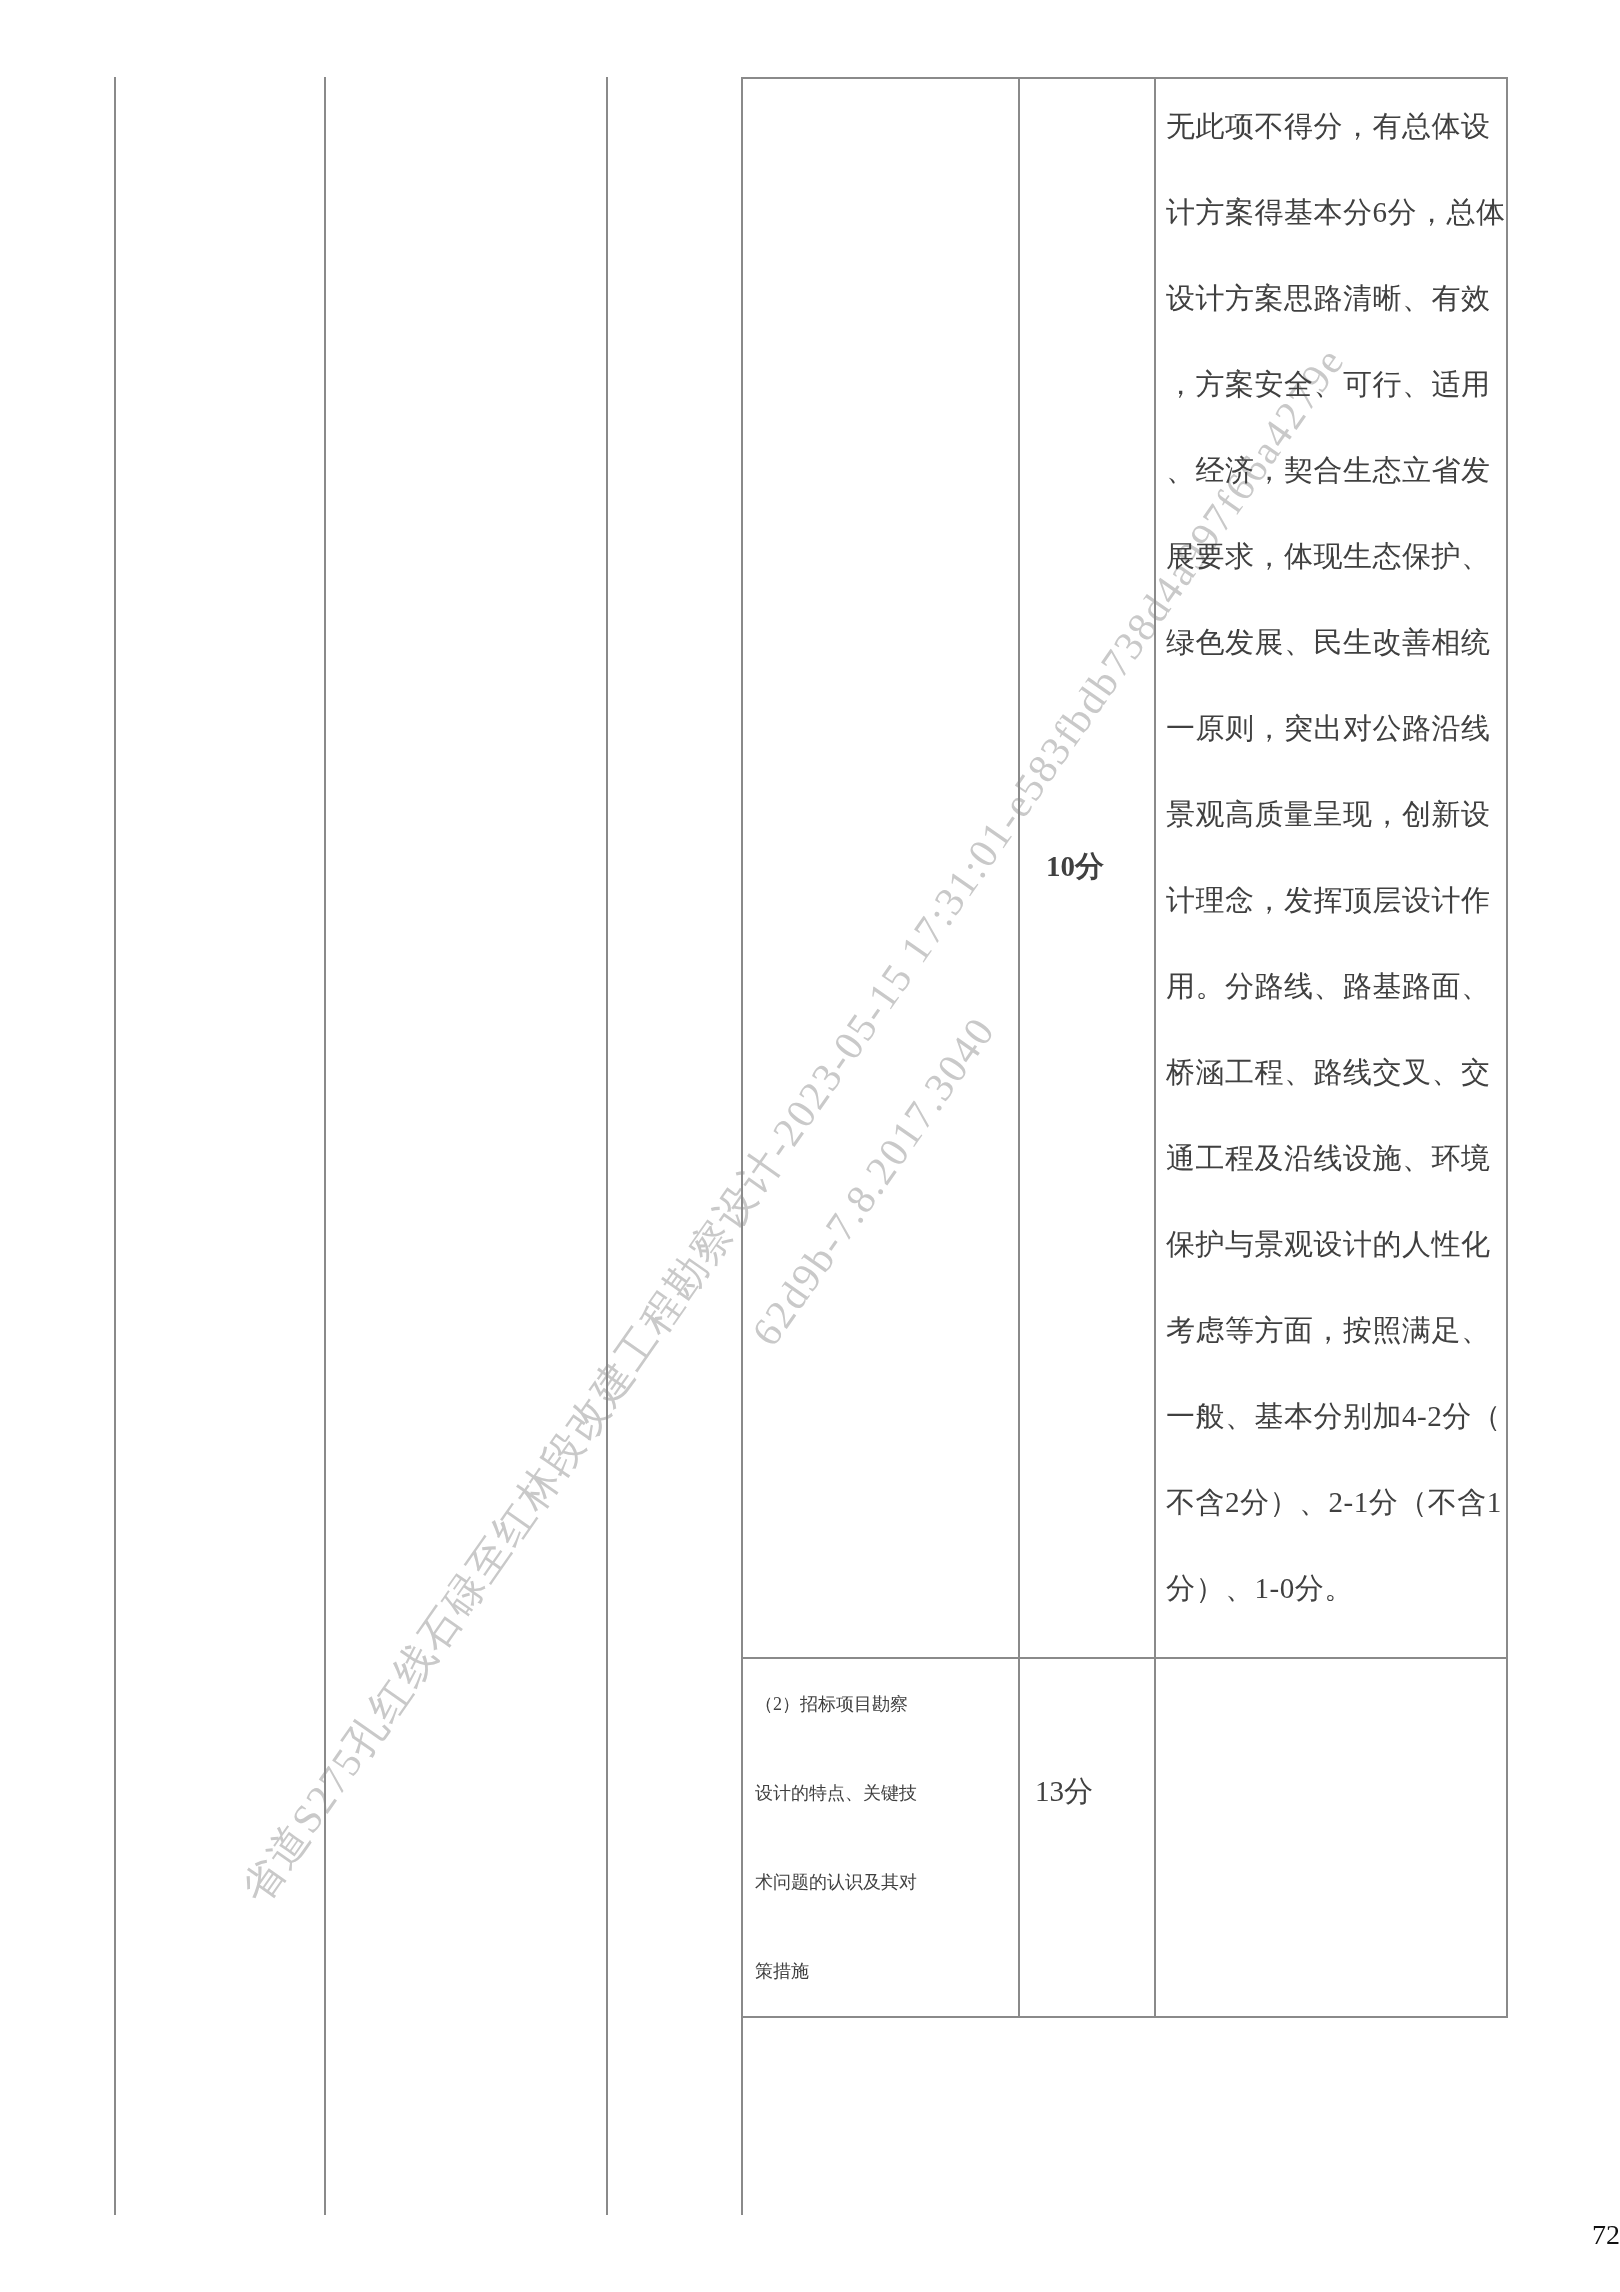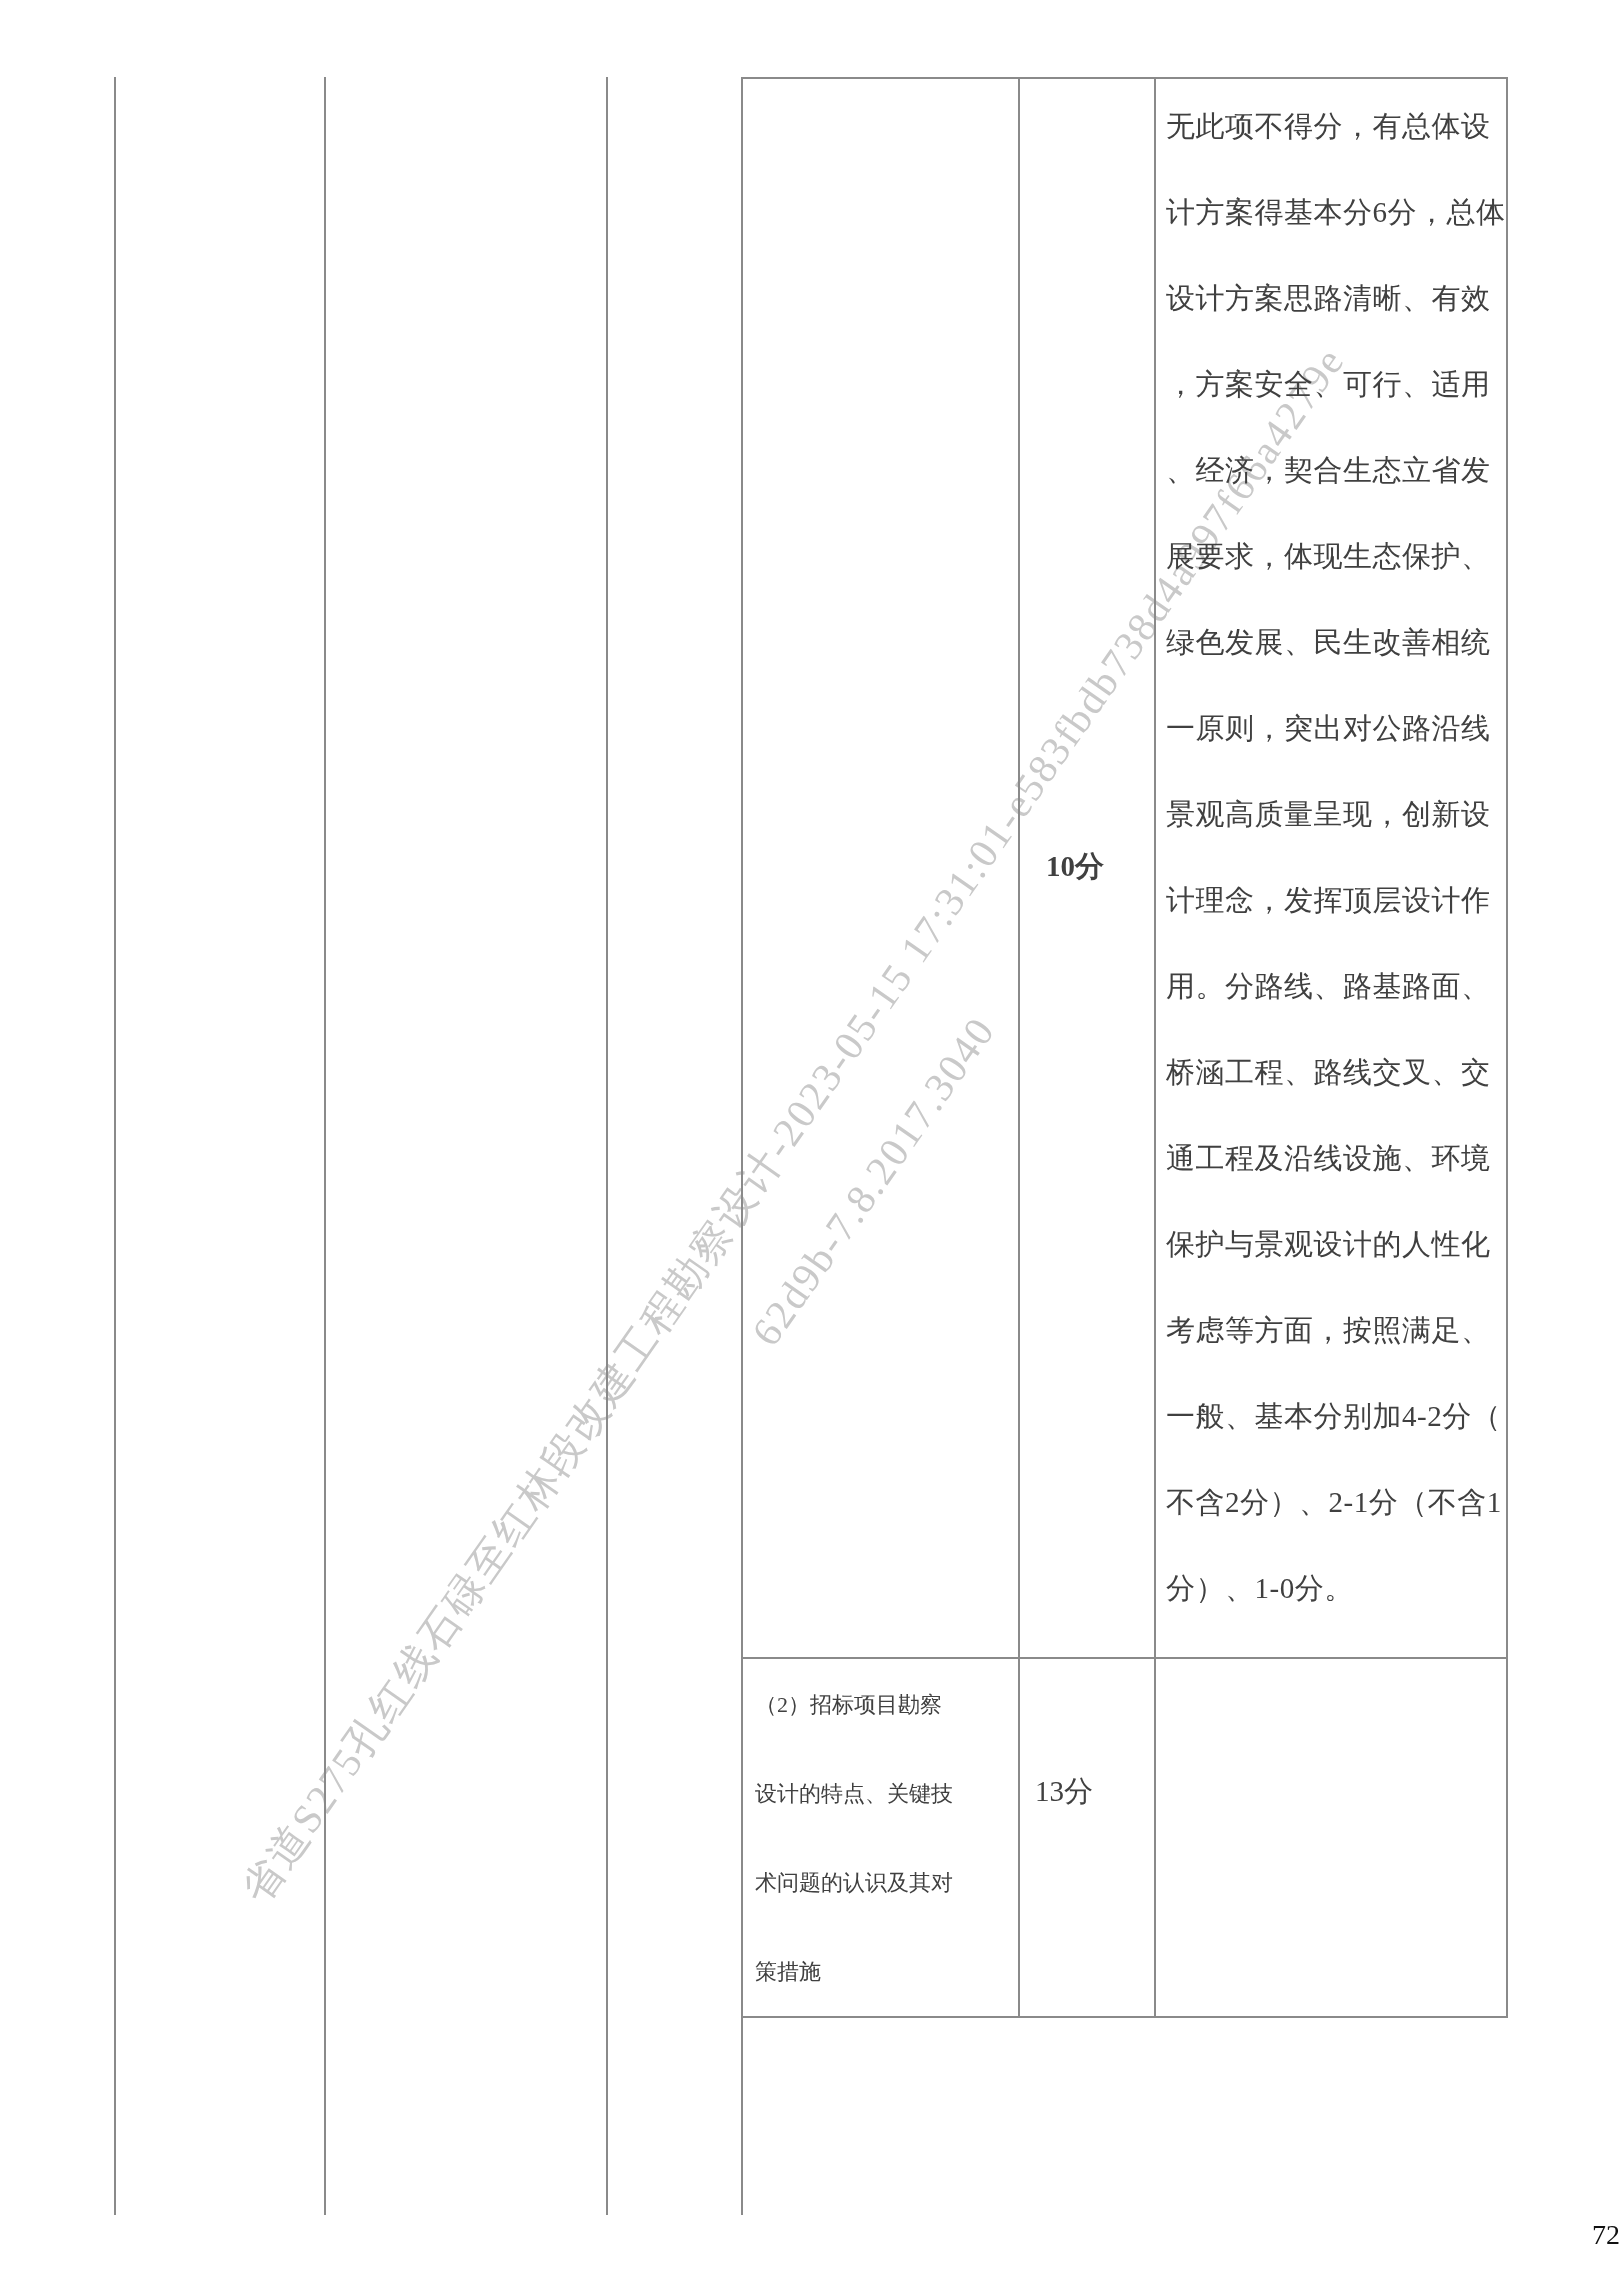--- a/index.html
+++ b/index.html
@@ -23,21 +23,21 @@
     position: absolute;
     z-index: 3;
     white-space: pre-line;
     font-size: 29px;
     line-height: 86px;
     color: #404040;
   }
   .item-r1 { left: 757px; top: 781px; width: 261px; }
   .score-r1 { left: 1046px; top: 823px; font-weight: bold; }
   .criteria-r1 { left: 1166px; top: 83px; width: 345px; letter-spacing: 0.5px; }
-  .item-r2 { left: 755px; top: 1660px; width: 267px; font-size: 22px; line-height: 89px; }
+  .item-r2 { left: 755px; top: 1660px; width: 267px; font-size: 18px; line-height: 89px; }
   .score-r2 { left: 1035px; top: 1748px; }
   .page-number {
     position: absolute;
     left: 0; top: 2219px;
     width: 100%;
     text-align: right;
     font-size: 28px;
     z-index: 3;
   }
   .watermark {

